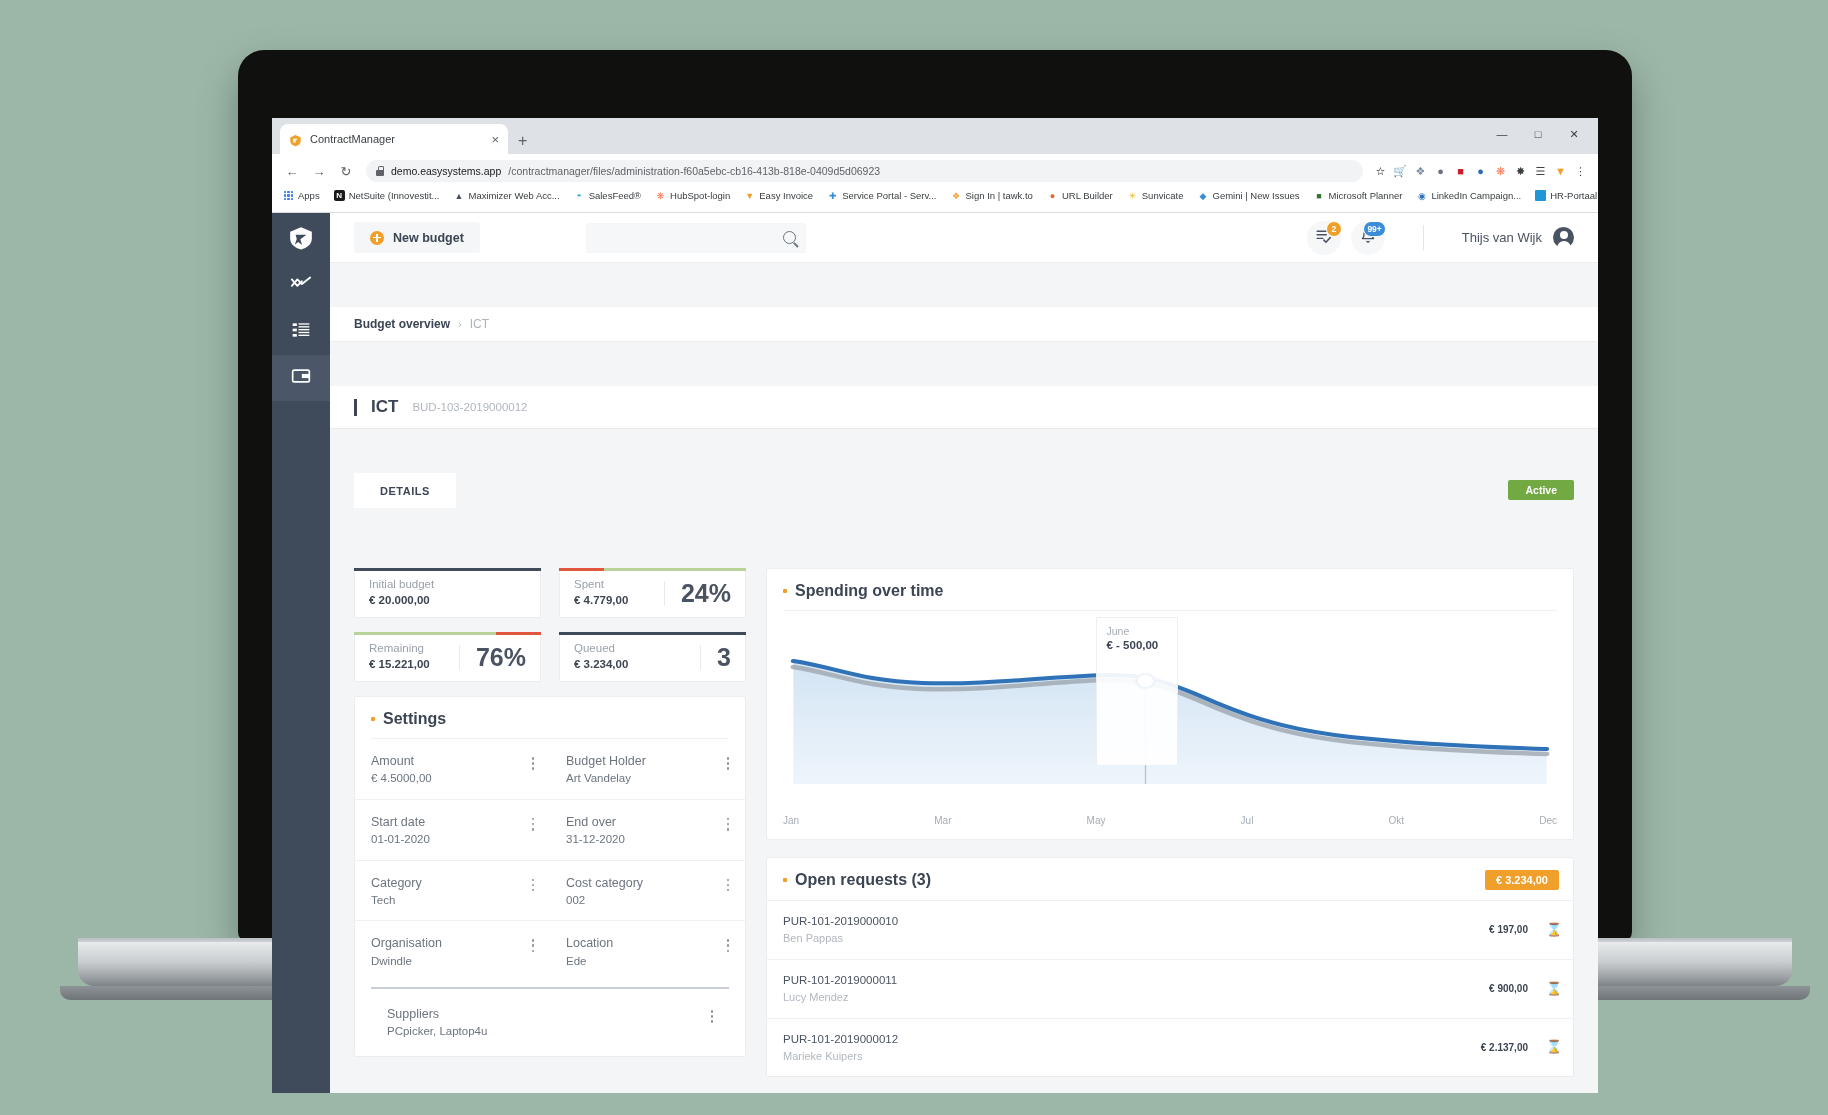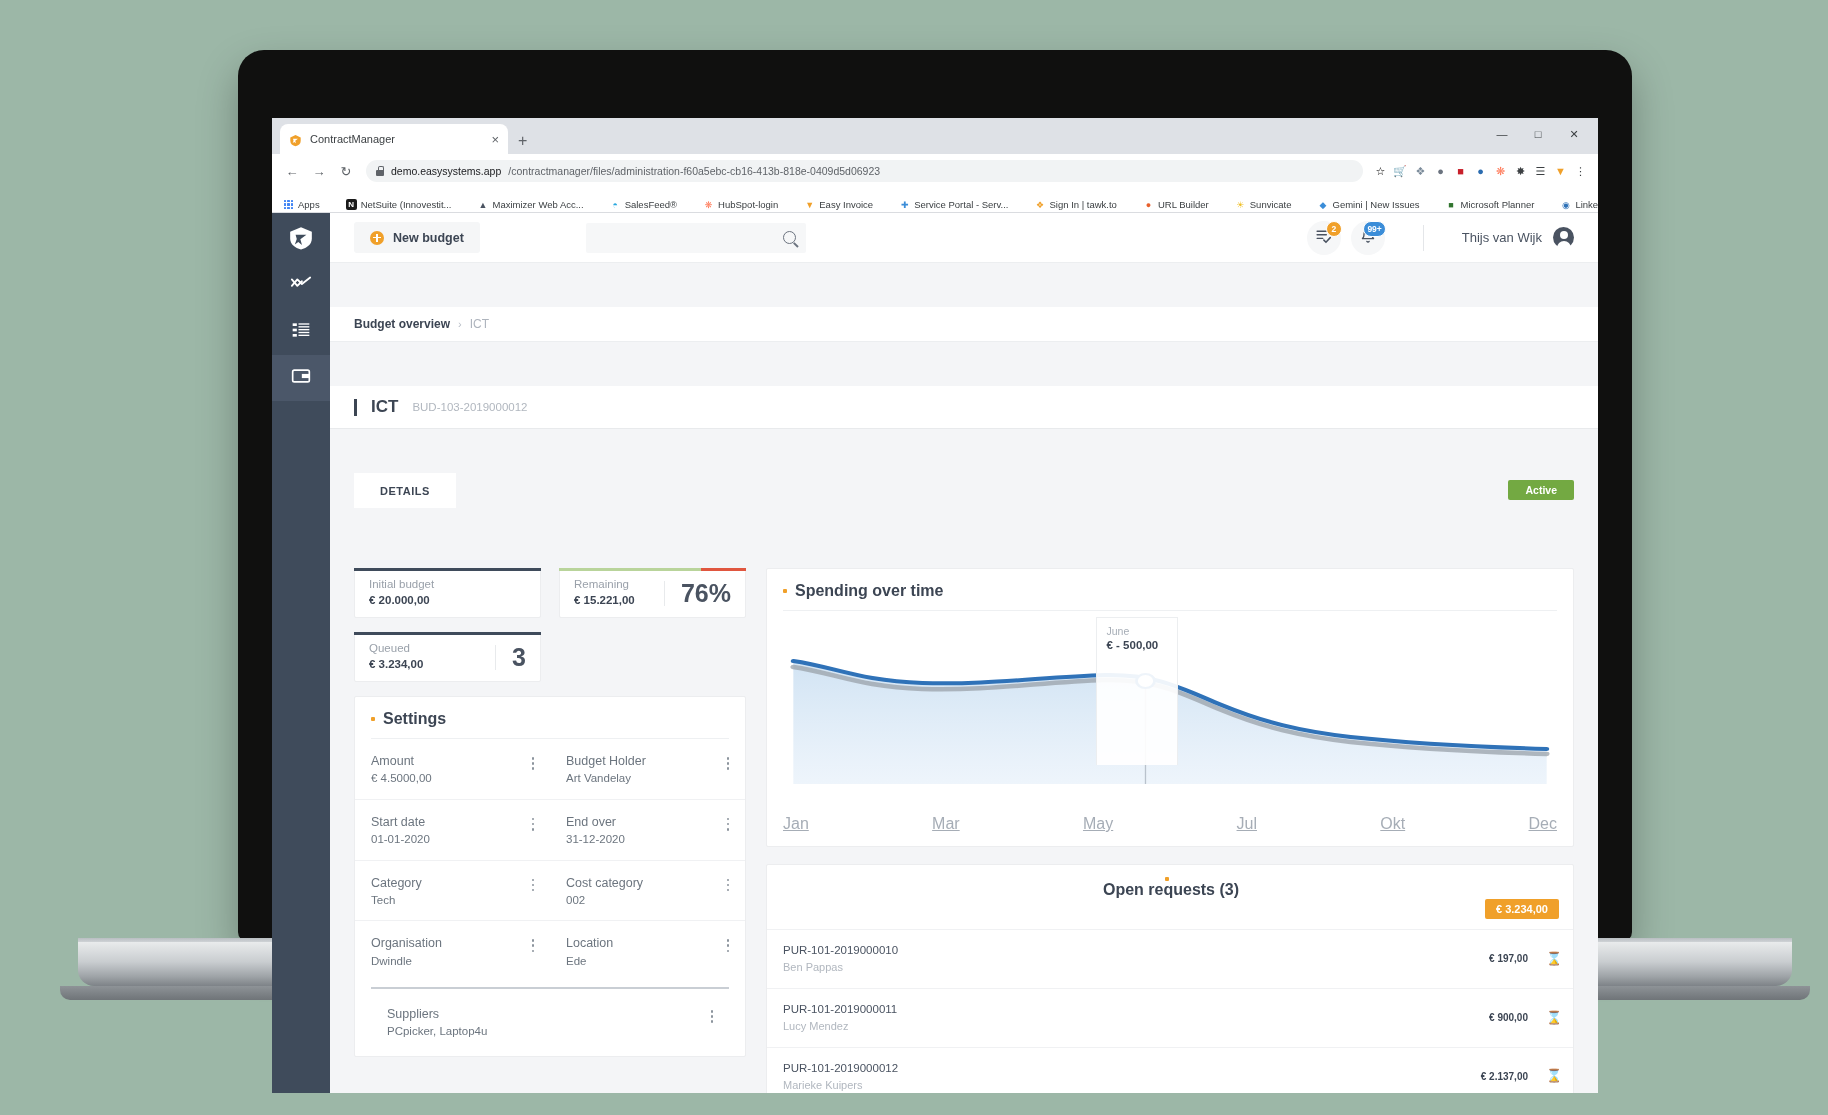--- a/index.html
+++ b/index.html
@@ -68,21 +68,21 @@
     font-size: 10.5px; color: #202124;
   }
   .lock-ico { width: 8px; height: 10px; position: relative; flex: 0 0 8px; }
   .lock-ico::before { content:""; position:absolute; left:0; bottom:0; width:8px; height:6px; background:#5f6368; border-radius:1px; }
   .lock-ico::after { content:""; position:absolute; left:2px; top:0; width:4px; height:5px; border:1.2px solid #5f6368; border-bottom:none; border-radius:2px 2px 0 0; }
   .url-strong { color: #202124; }
   .url-rest { color: #5f6368; }
   .tb-icons { display: flex; align-items: center; gap: 1px; }
   .tb-ico { width: 19px; height: 19px; display:flex; align-items:center; justify-content:center; font-size:11px; }
 
-  .bookmarks { height: 25px; background: #fff; display: flex; align-items: flex-end; gap: 16px; padding: 0 6px; border-bottom: 1px solid #dadce0; overflow: hidden; }
+  .bookmarks { height: 25px; background: #fff; display: flex; align-items: flex-start; gap: 4px; padding: 0 6px; border-bottom: 1px solid #dadce0; overflow: hidden; }
   .bm { display: flex; align-items: center; gap: 4px; padding: 2px 5px; font-size: 9.5px; color: #3c4043; white-space: nowrap; border-radius: 4px; }
   .bm-ico { width: 11px; height: 11px; flex: 0 0 11px; display:flex; align-items:center; justify-content:center; font-size:9px; }
   .bm-sep { width: 1px; height: 14px; background: #dadce0; margin: 0 4px; }
   .apps-grid { display:grid; grid-template-columns: repeat(3, 2.4px); grid-template-rows: repeat(3, 2.4px); gap:1.3px; }
   .apps-grid i { background:#4285f4; border-radius:0.5px; display:block; width:2.4px; height:2.4px; }
 
   
   .app { position: absolute; left: 0; right: 0; top: 95px; bottom: 0; background: #fff; display: flex; }
   .railcol { width: 58px; background: #3f4b5b; flex: 0 0 58px; display: flex; flex-direction: column; }
   .rail-logo { height: 50px; display: flex; align-items: center; justify-content: center; }
@@ -164,23 +164,23 @@
   .chart-area { position: relative; height: 190px; margin: 8px 16px 0 16px; }
   .chart-svg { width: 100%; height: 165px; display: block; }
   .tooltip-box {
     position: absolute; left: 40.5%; top: -2px; width: 82px; height: 148px;
     background: rgba(255,255,255,0.92); border: 1px solid #eceef0;
     border-bottom: none;
   }
   .tooltip-title { font-size: 10.5px; color: #a6adb6; padding: 7px 0 0 9px; }
   .tooltip-val { font-size: 11.5px; color: #3c4553; font-weight: bold; padding: 2px 0 0 9px; }
   .axis { display: flex; justify-content: space-between; margin: 6px 16px 13px 16px; }
-  .axis span { font-size: 16px; color: #a6adb6; text-decoration: underline; }
-
-  .req-head { display: flex; align-items: center; padding: 12px 14px 10px 16px; flex-direction: column; }
+  .axis span { font-size: 10px; color: #a6adb6; }
+
+  .req-head { display: flex; align-items: center; padding: 12px 14px 10px 16px; }
   .req-amount-pill { margin-left: auto; background: #f0a02a; color: #fff; font-size: 11px; font-weight: bold; padding: 4px 11px; border-radius: 2px; }
   .req-row { display: flex; align-items: center; padding: 12px 16px; border-top: 1px solid #f0f1f3; }
   .req-texts { flex: 1; min-width: 0; }
   .req-code { font-size: 11.5px; color: #4a5361; line-height: 1.5; }
   .req-person { font-size: 11px; color: #b1b7bf; line-height: 1.5; }
   .req-amt { font-size: 10px; font-weight: bold; color: #3c4553; margin-right: 18px; }
   .hourglass { width: 11px; height: 14px; position: relative; color: #6c757f; font-size: 13px; line-height: 1; }
 </style>
 </head>
 <body>
@@ -421,20 +421,31 @@
                   <div class="kpi-top">
                       <span style="width:100%;background:#3f4b5b"></span>
                     </div>
                   <div class="kpi-texts">
                     <div class="kpi-label">Initial budget</div>
                     <div class="kpi-value">€ 20.000,00</div>
                   </div>
                 </div>
                 <div class="kpi">
                   <div class="kpi-top">
+                      <span style="width:24%;background:#e0563f"></span>
+                      <span style="width:76%;background:#b9d49b"></span>
+                    </div>
+                  <div class="kpi-texts">
+                    <div class="kpi-label">Spent</div>
+                    <div class="kpi-value">€ 4.779,00</div>
+                  </div>
+                  <div class="kpi-big">24%</div>
+                </div>
+                <div class="kpi">
+                  <div class="kpi-top">
                       <span style="width:76%;background:#b9d49b"></span>
                       <span style="width:24%;background:#e0563f"></span>
                     </div>
                   <div class="kpi-texts">
                     <div class="kpi-label">Remaining</div>
                     <div class="kpi-value">€ 15.221,00</div>
                   </div>
                   <div class="kpi-big">76%</div>
                 </div>
                 <div class="kpi">

